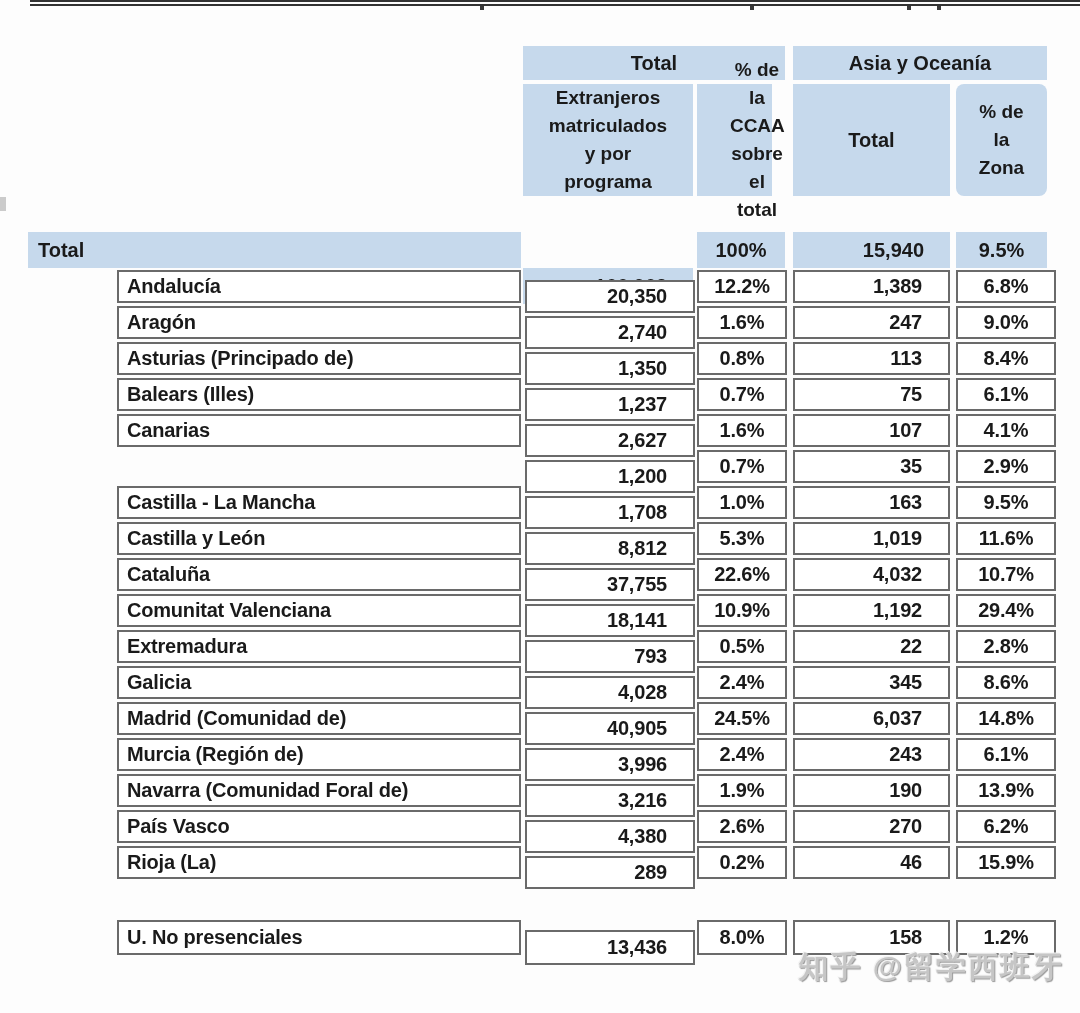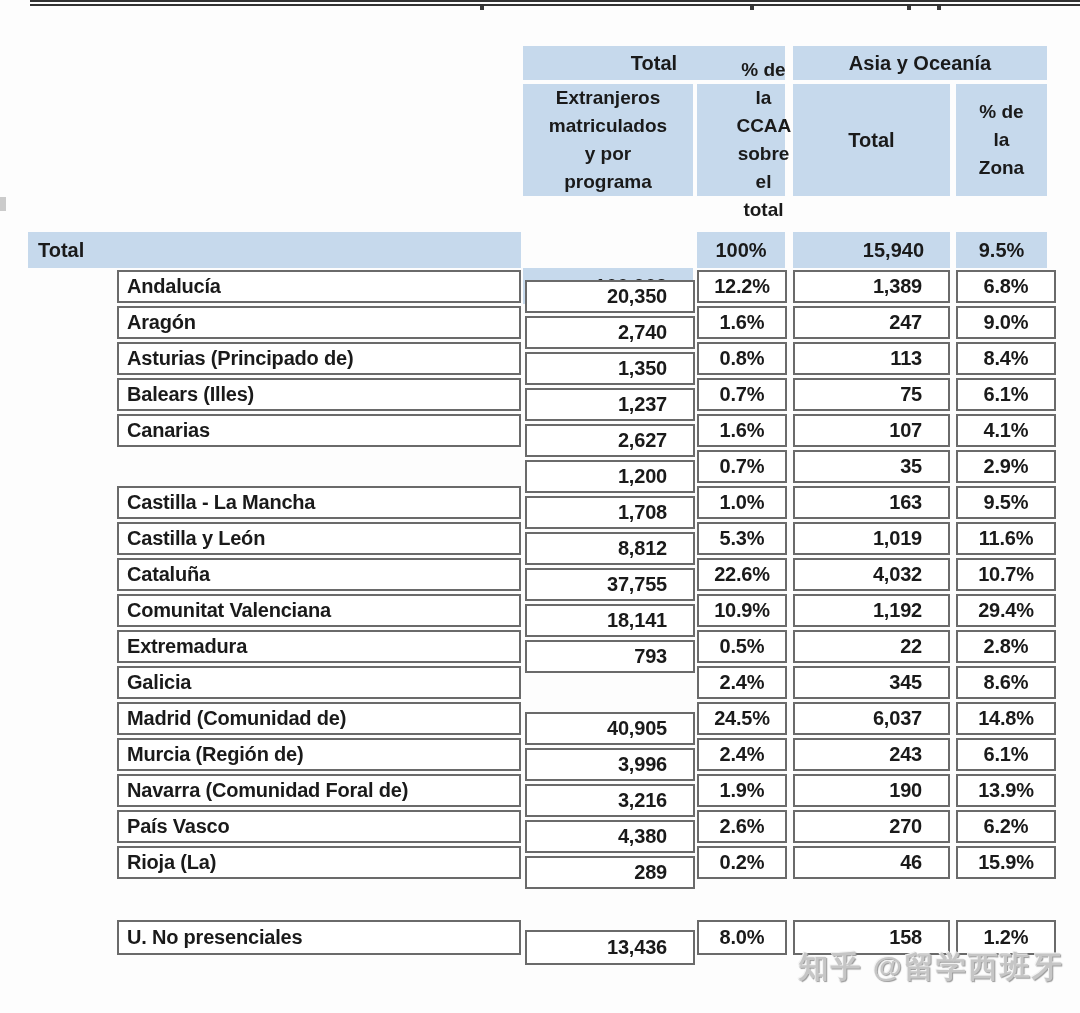--- a/index.html
+++ b/index.html
@@ -22,24 +22,24 @@
     display:flex;align-items:center;justify-content:center;
     text-align:center;font-size:19px;line-height:28px;
     box-sizing:border-box;
   }
   .hgroup{top:46px;height:34px;font-size:20px;}
   .hg1{left:523px;width:262px;}
   .hg2{left:793px;width:254px;}
   .hsub{top:84px;height:112px;}
   .hc2{left:523px;width:170px;}
   .hc2 .inner{max-width:122px;}
-  .hc3{left:697px;width:88px;padding-left:45px;}
+  .hc3{left:697px;width:75px;padding-left:45px;}
   .hc3 .inner{max-width:84px;}
   .hc4{left:793px;width:157px;font-size:20px;}
-  .hc5{left:956px;width:91px;}
+  .hc5{left:956px;width:91px;border-radius:8px;}
   .hc5 .inner{max-width:58px;}
 
   
   .trow-cell{
     position:absolute;top:232px;height:36px;background:#c6d9ec;
     display:flex;align-items:center;box-sizing:border-box;font-size:20px;
   }
   .t-lbl{left:28px;width:493px;padding-left:10px;}
   .t-c2{left:523px;width:170px;justify-content:flex-end;padding-right:26px;margin-top:36px;}
   .t-c3{left:697px;width:88px;justify-content:center;}
@@ -177,20 +177,21 @@
   </div>
   <div class="drow">
     <div class="cell lbl">Extremadura</div>
     <div class="cell c2">793</div>
     <div class="cell c3">0.5%</div>
     <div class="cell c4">22</div>
     <div class="cell c5">2.8%</div>
   </div>
   <div class="drow">
     <div class="cell lbl">Galicia</div>
+    <div class="cell c2">4,028</div>
     <div class="cell c3">2.4%</div>
     <div class="cell c4">345</div>
     <div class="cell c5">8.6%</div>
   </div>
   <div class="drow">
     <div class="cell lbl">Madrid (Comunidad de)</div>
     <div class="cell c2">40,905</div>
     <div class="cell c3">24.5%</div>
     <div class="cell c4">6,037</div>
     <div class="cell c5">14.8%</div>

